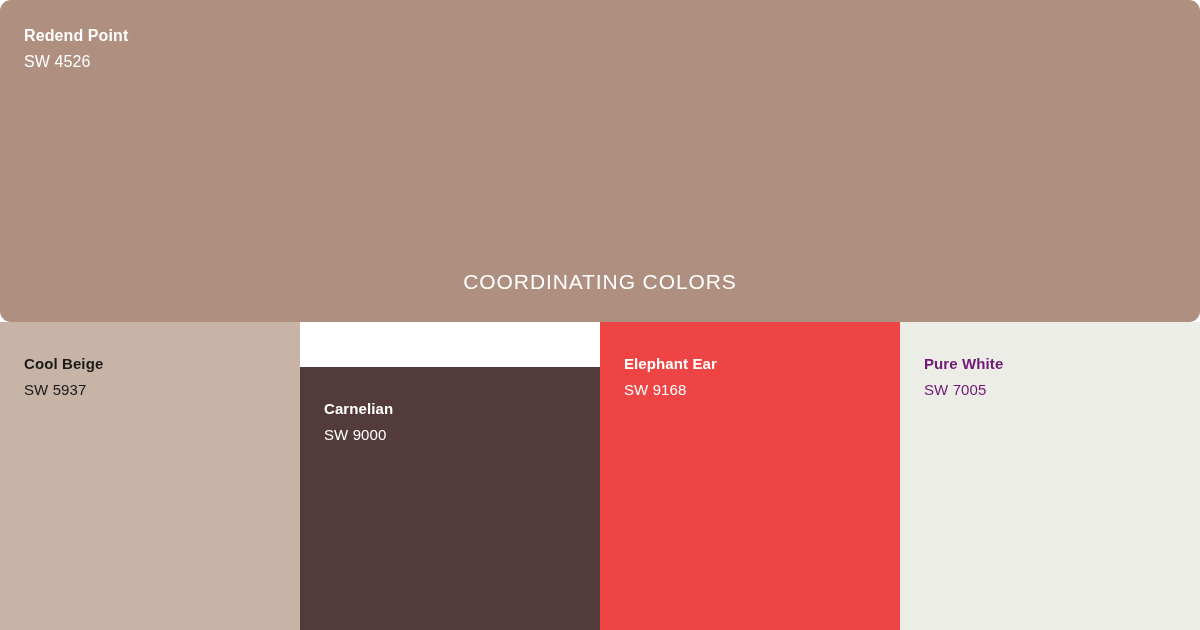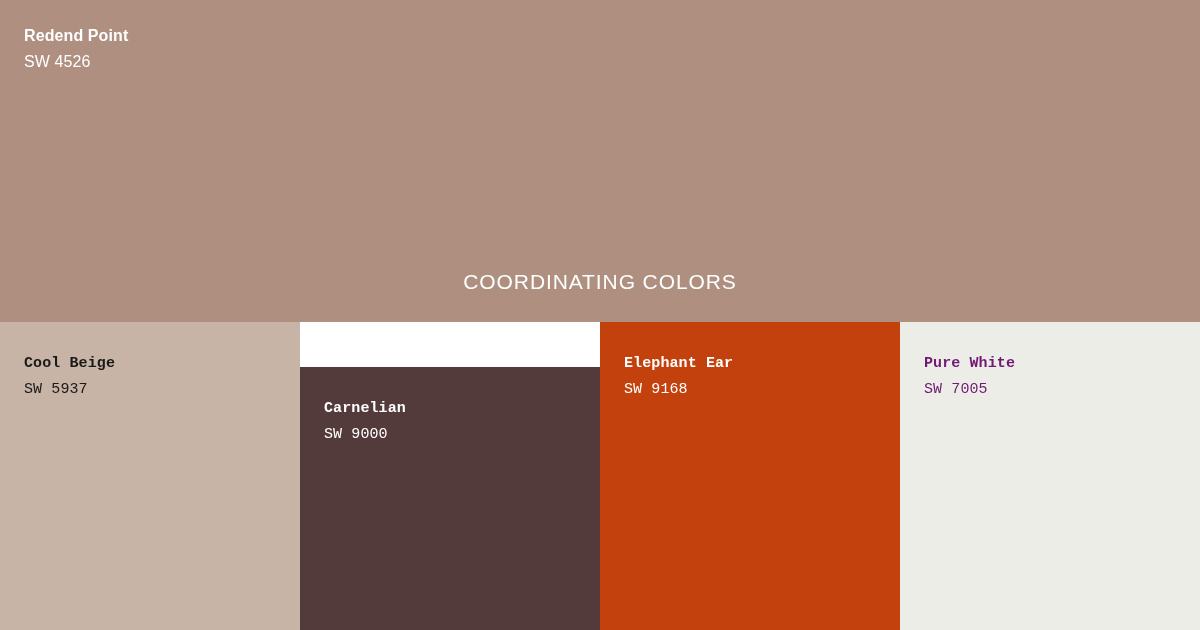--- a/index.html
+++ b/index.html
@@ -22,20 +22,21 @@
     flex-direction: column;
   }
 
   
   .hero {
     position: relative;
     height: 322px;
     flex: 0 0 322px;
     box-sizing: border-box;
     padding: 26px 24px 0 24px;
+    border-radius: 11px;
   }
 
   .hero-name {
     font-size: 16px;
     font-weight: 700;
     line-height: 19px;
     letter-spacing: 0.1px;
     margin: 0;
   }
 
@@ -65,21 +66,20 @@
     display: flex;
     flex-direction: row;
     height: 308px;
   }
 
   .swatch {
     flex: 1 1 0;
     box-sizing: border-box;
     padding: 33px 24px 12px 24px;
     min-width: 0;
-    font-family: Liberation Mono, monospace;
   }
 
   .swatch-name {
     font-size: 15px;
     font-weight: 700;
     line-height: 18px;
     letter-spacing: 0.1px;
     margin: 0;
     white-space: nowrap;
   }
@@ -109,21 +109,21 @@
     <div class="swatch" style="background: rgb(199, 180, 166); color: rgb(26, 26, 26);">
       <div class="swatch-name">Cool Beige</div>
       <div class="swatch-code">SW 5937</div>
     </div>
 
     <div class="swatch" style="background: rgb(84, 59, 59); color: rgb(255, 255, 255); margin-top: 45px;">
       <div class="swatch-name">Carnelian</div>
       <div class="swatch-code">SW 9000</div>
     </div>
 
-    <div class="swatch" style="background: #c2410c; color: rgb(255, 255, 255);">
+    <div class="swatch" style="background: #ef4444; color: rgb(255, 255, 255);">
       <div class="swatch-name">Elephant Ear</div>
       <div class="swatch-code">SW 9168</div>
     </div>
 
     <div class="swatch" style="background: rgb(237, 237, 232); color: #701a75;">
       <div class="swatch-name">Pure White</div>
       <div class="swatch-code">SW 7005</div>
     </div>
 
   </div>

